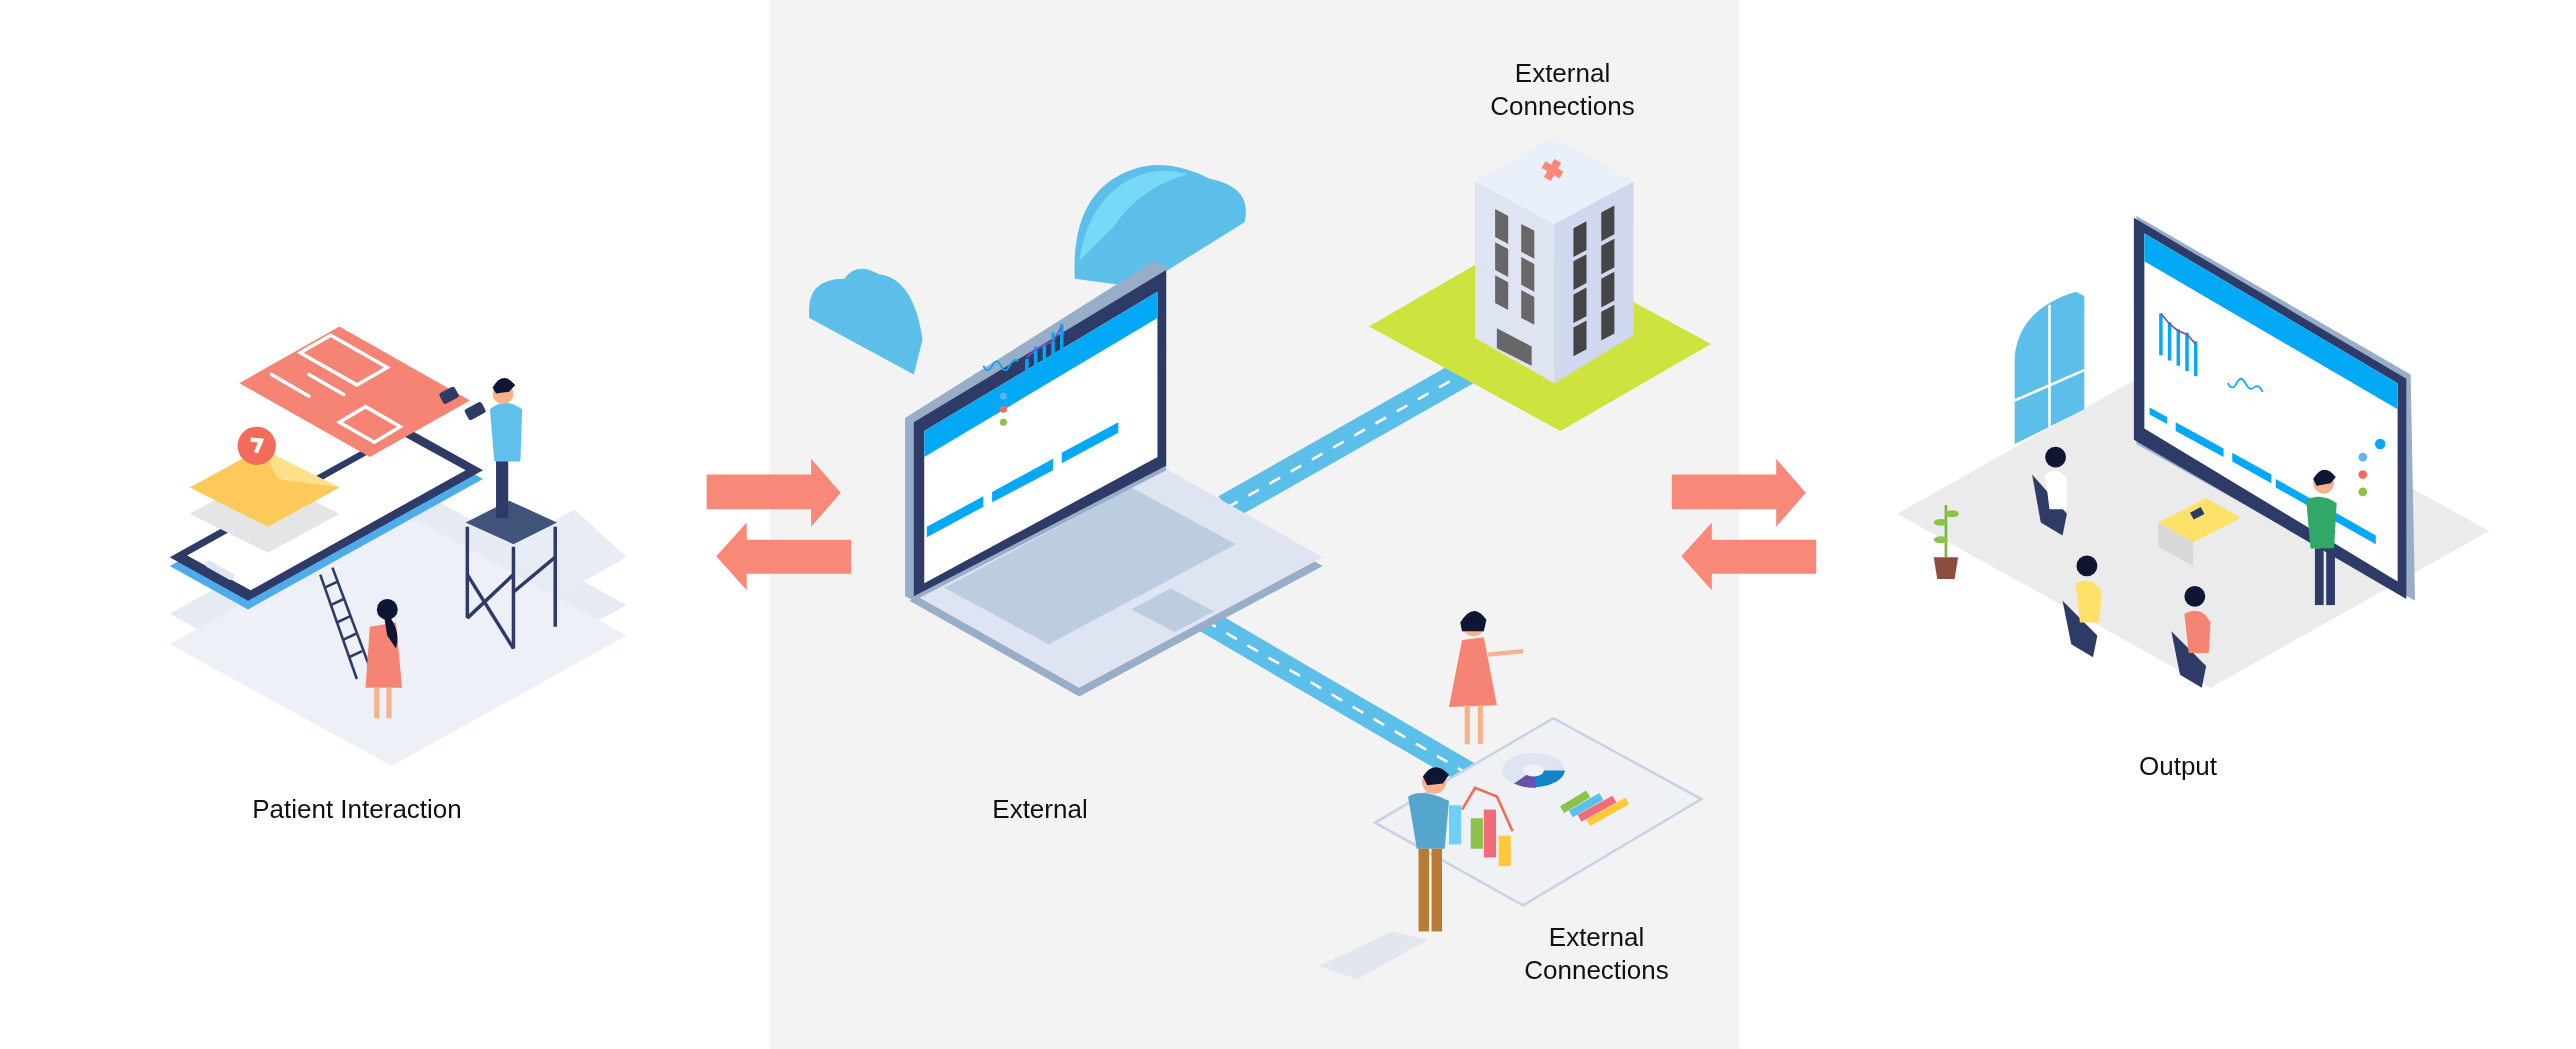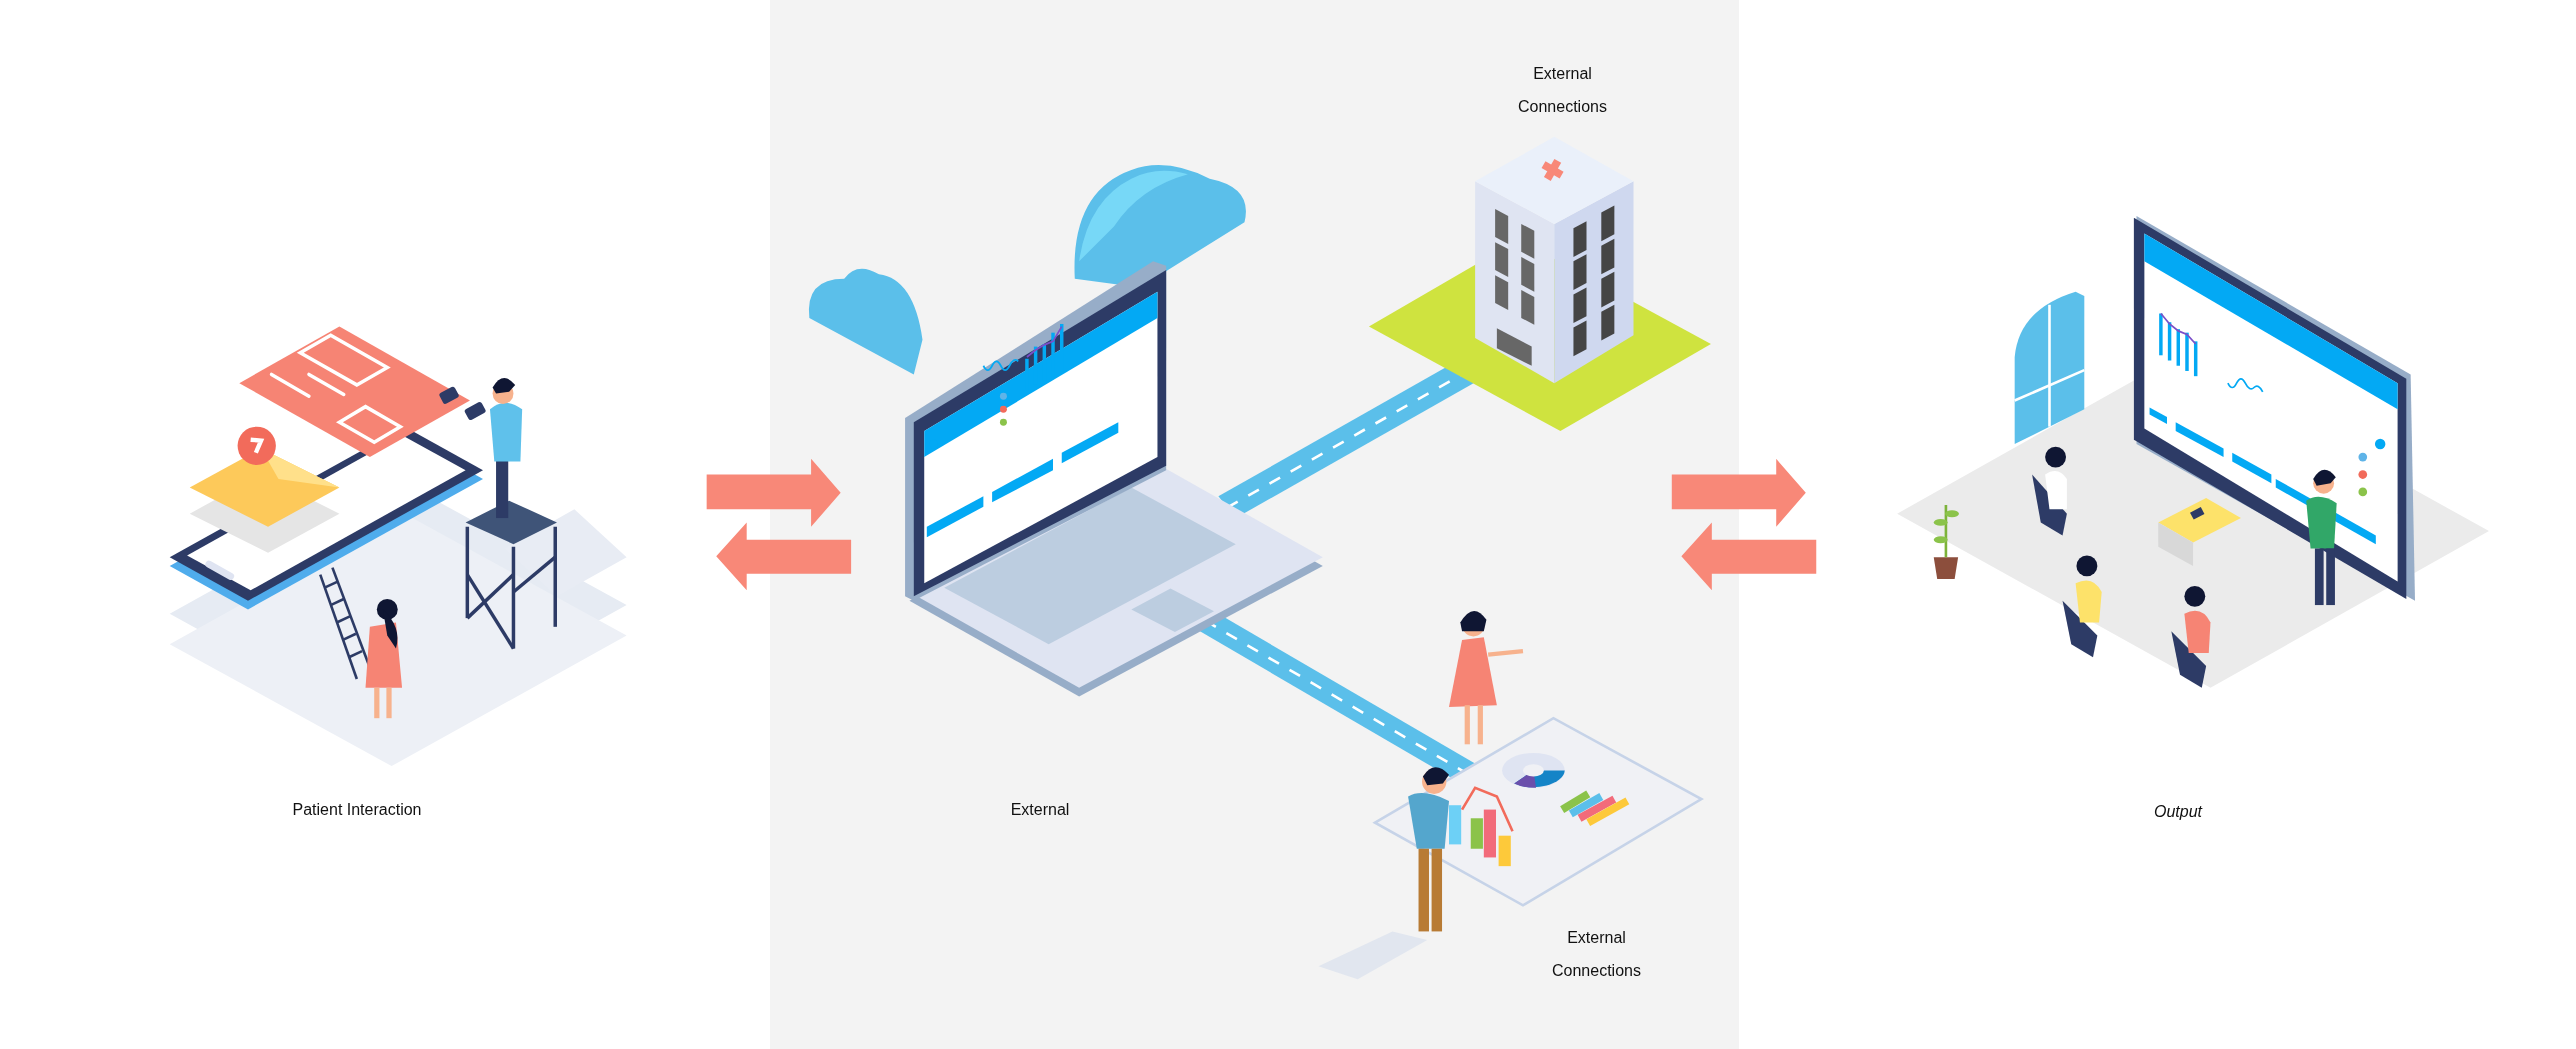--- a/index.html
+++ b/index.html
@@ -1,19 +1,19 @@
 <!DOCTYPE html>
 <html style="font-size:14px"><head>
 <meta charset="utf-8">
 <style>
   html, body { margin:0; padding:0; }
   body { width:2576px; height:1050px; background:#ffffff; position:relative; overflow:hidden;
          font-family:"Liberation Sans", "DejaVu Sans", sans-serif; }
   .panel { position:absolute; left:770px; top:0; width:969px; height:1050px; background:#f3f3f3; }
-  .label { position:absolute; color:#111; font-size:16px; line-height:33px; text-align:center; white-space:pre-line; }
+  .label { position:absolute; color:#111; font-size:26px; line-height:33px; text-align:center; white-space:pre-line; }
   svg.art { position:absolute; left:0; top:0; width:2576px; height:1050px; }
 </style>
 </head>
 <body>
 
 <div class="panel"></div>
 
 <svg class="art" viewBox="0 0 2960 1206">
 
   <g>
@@ -262,18 +262,18 @@
       <rect x="2660" y="630" width="10" height="65" fill="#2d3b66"></rect>
       <rect x="2673" y="630" width="10" height="65" fill="#2d3b66"></rect>
       <circle cx="2670" cy="555" r="12" fill="#f7b28d"></circle>
       <path d="M2658,550 Q2670,530 2684,548 L2678,555 L2662,558 Z" fill="#0f1633"></path>
     </g>
   </g>
 </svg>
 
 <div class="label" style="left:209px; top:793px; width:296px;text-align:center;">Patient Interaction</div>
 <div class="label" style="left:953px; top:793px; width:174px;">External</div>
-<div class="label" style="left:2091px; top:795px; width:174px;font-style:italic;">Output</div>
+<div class="label" style="left:2091px; top:750px; width:174px;">Output</div>
 <div class="label" style="left:1445px; top:57px; width:235px;">External
 Connections</div>
 <div class="label" style="left:1479px; top:921px; width:235px;">External
 Connections</div>
 
 
 </body></html>

